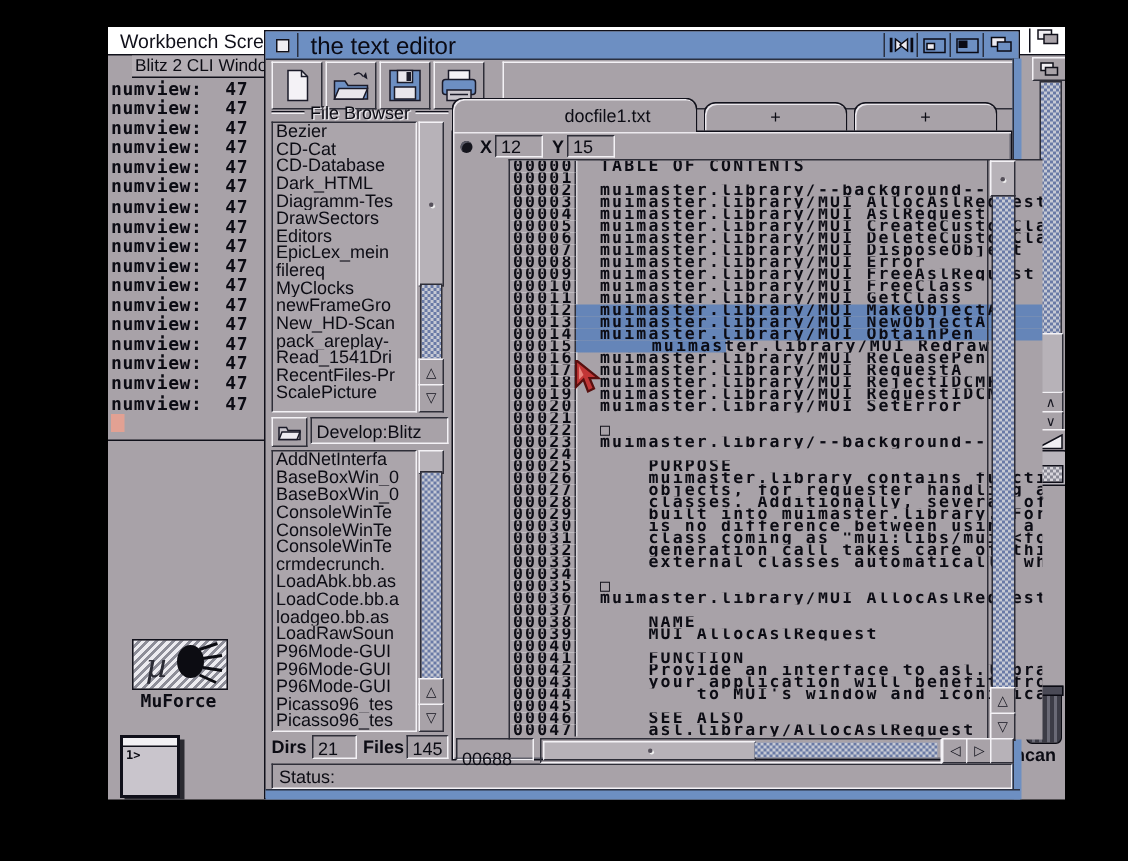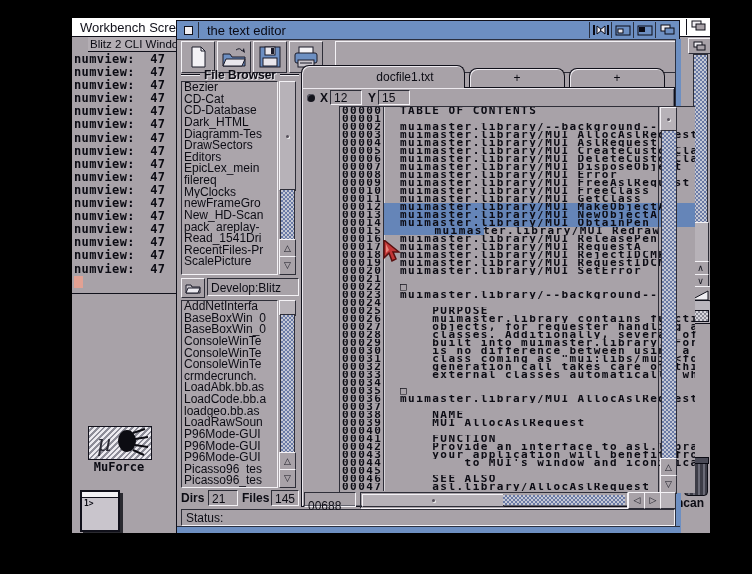--- a/index.html
+++ b/index.html
@@ -41,32 +41,32 @@
   #drawer-label{left:606px;top:305px;width:32px;font-size:12px;font-weight:bold;}
   #trash-icon{left:612px;top:442px;width:22px;height:34px;background:repeating-linear-gradient(90deg,#3c3c46 0 3px,#6a6a76 3px 5px);border:1px solid #0a0a12;border-radius:2px 2px 4px 4px;}
   #trash-icon .lid{position:absolute;left:-2px;top:-4px;width:24px;height:5px;background:#4a4a56;border:1px solid #0a0a12;}
   #trash-label{left:604px;top:478px;width:36px;font-size:12px;font-weight:bold;}
 
   
   #editor{left:104px;top:2px;width:504px;height:513px;background:#a8a2a8;border:1px solid #10101a;box-sizing:border-box;}
   #ed-titlebar{left:0;top:0;width:502px;height:18px;background:#6d8fc2;border-bottom:1px solid #2a3040;}
   #ed-close{left:2px;top:1px;width:19px;height:16px;border-right:1px solid #2a3040;display:flex;align-items:center;justify-content:center;}
   #ed-close .box{width:7px;height:7px;background:#f0eef2;border:1px solid #10101a;}
-  #ed-title{left:30px;top:2px;font-size:13px;color:#0a0a14;white-space:nowrap;}
+  #ed-title{left:30px;top:2px;font-size:16px;color:#0a0a14;white-space:nowrap;}
   .tgadget{top:1px;width:22px;height:16px;border-left:1px solid #2a3040;display:flex;align-items:center;justify-content:center;}
 
   
   .toolbtn{top:20px;width:32px;height:30px;background:#a8a2a8;display:flex;align-items:center;justify-content:center;}
   #tool-spacer{left:158px;top:20px;width:340px;height:30px;}
 
   
   #groupbox{left:4px;top:48px;width:118px;height:208px;}
   #group-label-row{left:0;top:0;width:118px;height:12px;display:flex;align-items:center;}
   #group-label-row:before,#group-label-row:after{content:"";flex:1;border-top:1px solid #10101a;border-bottom:1px solid #f0eef2;}
-  #group-label{padding:0 4px;font-size:12px;font-weight:bold;text-shadow:1px 1px 0 #e8e6ea;white-space:nowrap;}
+  #group-label{padding:0 4px;font-size:12px;font-weight:normal;text-shadow:1px 1px 0 #e8e6ea;white-space:nowrap;}
   .listbox{background:#aba5ab;}
   .list-item{font-size:12px;line-height:11.63px;white-space:nowrap;overflow:hidden;padding-left:2px;}
   .vthumb{background:#b7b2b8;display:flex;align-items:center;justify-content:center;}
   .grip-dot{width:3px;height:3px;background:#55505a;border-radius:50%;box-shadow:1px 1px 0 #eee;}
   .arrowbtn{background:#a8a2a8;display:flex;align-items:center;justify-content:center;font-size:9px;line-height:9px;color:#14141e;}
   #path-row-folder{left:4px;top:257px;width:22px;height:18px;}
   #path-field{left:30px;top:257px;width:92px;height:18px;box-sizing:border-box;padding:2px 3px;font-size:12px;white-space:nowrap;overflow:hidden;}
   .stat-label{font-size:12px;font-weight:bold;text-align:center;}
   .stat-field{box-sizing:border-box;padding:1px 3px;font-size:12px;}
 

